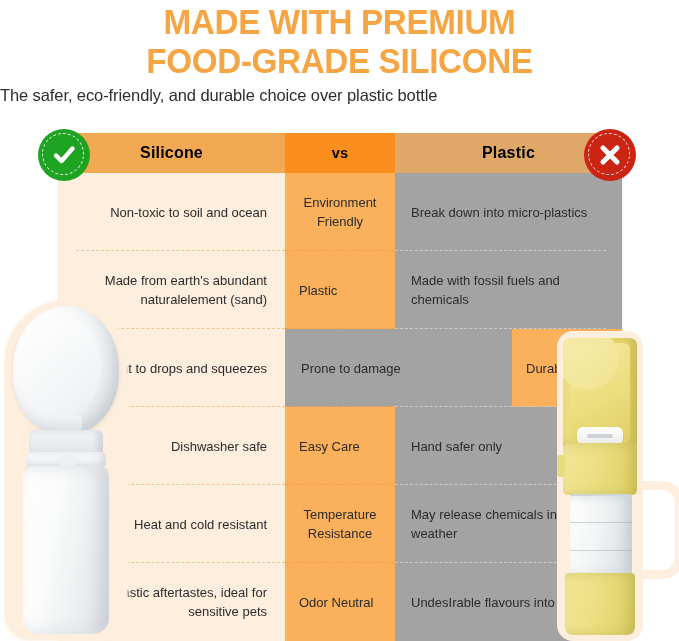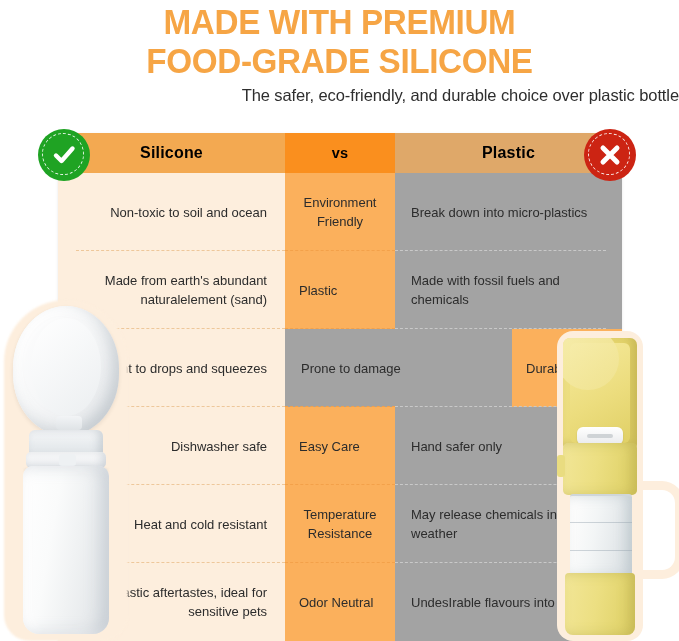--- a/index.html
+++ b/index.html
@@ -24,21 +24,21 @@
     font-weight:800;
     font-size:35px;
     line-height:39px;
     letter-spacing:-0.4px;
     font-stretch:condensed;
     transform:scaleX(0.95);
     white-space:nowrap;
   }
   .subhead{
     position:absolute;left:0;top:86px;width:679px;
-    text-align:right;
+    text-align:left;
     font-size:16.5px;
     color:#2e2e2e;
     letter-spacing:-0.1px;
     white-space:nowrap;
   }
 
   
   .table-wrap{
     position:absolute;
     left:58px;top:133px;

